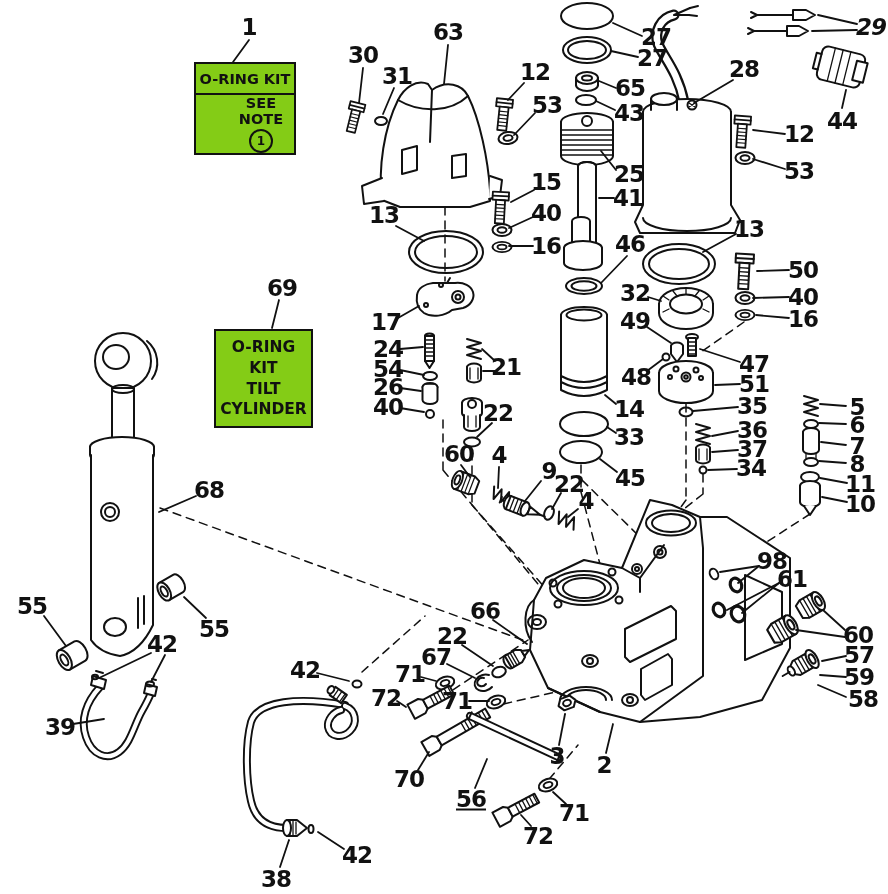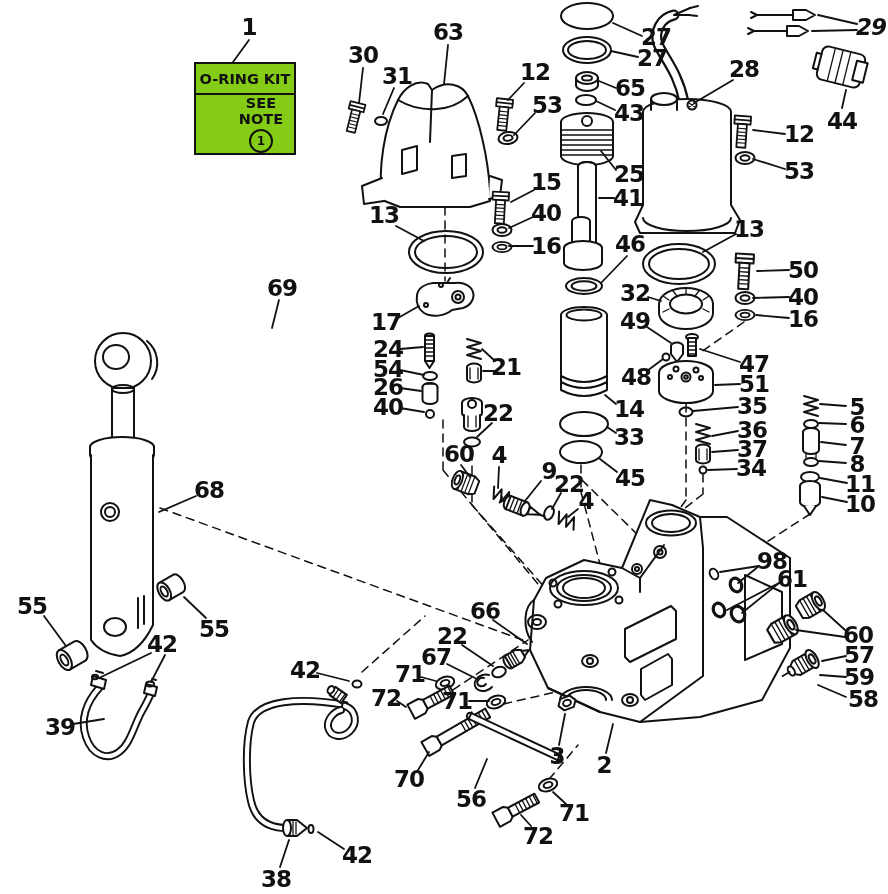--- a/index.html
+++ b/index.html
@@ -616,20 +616,26 @@
 </svg>
 
 <div class="note-box box1">
   <div class="nb-title">O-RING KIT</div>
   <div class="nb-lower">
     <span>SEE NOTE</span>
     <span class="circled">1</span>
   </div>
 </div>
 
+<div class="note-box box2">
+  <span>O-RING</span>
+  <span>KIT</span>
+  <span>TILT</span>
+  <span>CYLINDER</span>
+</div>
 
 <div id="callout-layer">
       <div class="callout" style="left: 249px; top: 27px;">1</div>
       <div class="callout" style="left: 448px; top: 32px;">63</div>
       <div class="callout" style="left: 363px; top: 55px;">30</div>
       <div class="callout" style="left: 397px; top: 76px;">31</div>
       <div class="callout" style="left: 535px; top: 72px;">12</div>
       <div class="callout" style="left: 547px; top: 105px;">53</div>
       <div class="callout" style="left: 656px; top: 37px;">27</div>
       <div class="callout" style="left: 652px; top: 58px;">27</div>
@@ -696,20 +702,20 @@
       <div class="callout" style="left: 410px; top: 674px;">71</div>
       <div class="callout" style="left: 859px; top: 655px;">57</div>
       <div class="callout" style="left: 859px; top: 677px;">59</div>
       <div class="callout" style="left: 386px; top: 698px;">72</div>
       <div class="callout" style="left: 457px; top: 701px;">71</div>
       <div class="callout" style="left: 835px; top: 699px; margin-left: 28px;">58</div>
       <div class="callout" style="left: 60px; top: 727px;">39</div>
       <div class="callout" style="left: 557px; top: 756px;">3</div>
       <div class="callout" style="left: 604px; top: 765px;">2</div>
       <div class="callout" style="left: 409px; top: 779px;">70</div>
-      <div class="callout" style="left: 471px; top: 799px;">56</div>
+      <div class="callout" style="left: 471px; top: 799px; text-decoration: underline;">56</div>
       <div class="callout" style="left: 574px; top: 813px;">71</div>
       <div class="callout" style="left: 538px; top: 836px;">72</div>
       <div class="callout" style="left: 276px; top: 879px;">38</div>
       <div class="callout" style="left: 357px; top: 855px;">42</div>
     </div>
 
 </div>
 
 </body></html>

